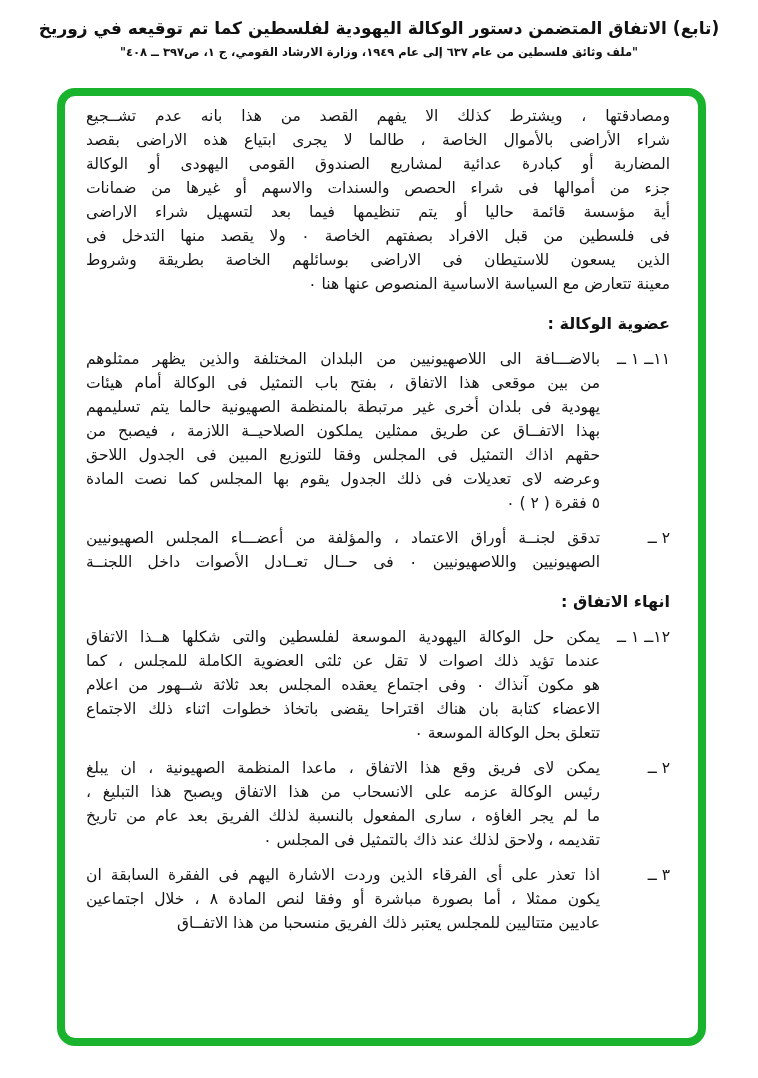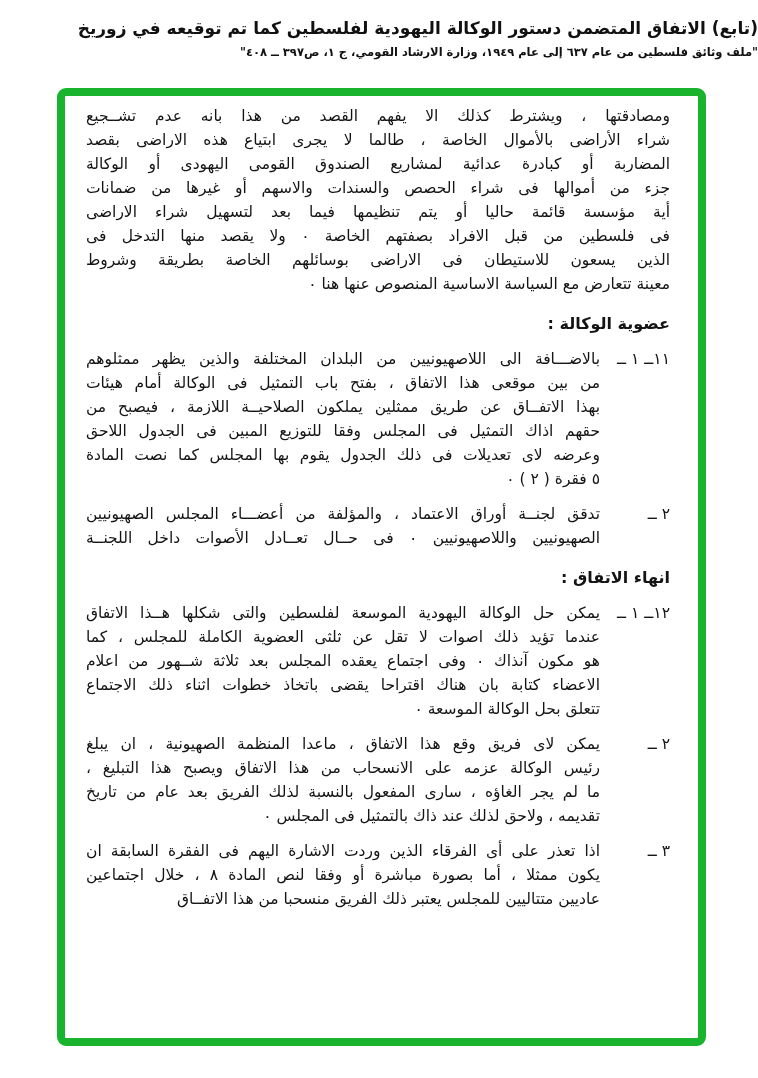--- a/index.html
+++ b/index.html
@@ -1,25 +1,25 @@
 <!DOCTYPE html>
 <html lang="ar"><head>
 <meta charset="utf-8">
 <style>
   html,body{margin:0;padding:0;}
   body{
     width:758px;height:1078px;position:relative;background:#ffffff;
     font-family:"DejaVu Sans",sans-serif;color:#111;overflow:hidden;
   }
-  .header{position:absolute;top:18px;left:0;right:0;direction:rtl;}
+  .header{position:absolute;top:18px;left:0;right:0;text-align:center;direction:rtl;}
   .h-title{font-size:17px;font-weight:700;letter-spacing:0;}
   .h-source{font-size:11.5px;font-weight:700;margin-top:7px;}
   .frame{
     position:absolute;left:57px;top:88px;width:633px;height:942px;
-    border:8px solid #1ab32d;border-radius:9px;background:#fff;
+    border:8px solid #1ab32d;border-radius:18px;background:#fff;
   }
   .doc{
     position:absolute;top:8px;right:28px;width:584px;
     direction:rtl;font-size:15.5px;line-height:24px;color:#141414;
   }
   .para{margin:0;}
   .tline{text-align:justify;text-align-last:justify;height:24px;overflow:visible;}
   .lastline{text-align-last:right;}
   .sect-h{font-weight:700;font-size:16px;margin:16px 0 4px;text-align:right;}
   .item{position:relative;padding-right:70px;margin-top:11px;}
@@ -50,20 +50,21 @@
         <div class="tline lastline">معينة تتعارض مع السياسة الاساسية المنصوص عنها هنا ٠</div>
       </div>
 
     <div class="sect">
       <div class="sect-h">عضوية الوكالة :</div>
       <div class="item">
         <div class="num">١١ــ ١ ــ</div>
         <div class="ibody">
             <div class="tline">بالاضـــافة الى اللاصهيونيين من البلدان المختلفة والذين يظهر ممثلوهم</div>
             <div class="tline">من بين موقعى هذا الاتفاق ، بفتح باب التمثيل فى الوكالة أمام هيئات</div>
+            <div class="tline">يهودية فى بلدان أخرى غير مرتبطة بالمنظمة الصهيونية حالما يتم تسليمهم</div>
             <div class="tline">بهذا الاتفــاق عن طريق ممثلين يملكون الصلاحيــة اللازمة ، فيصبح من</div>
             <div class="tline">حقهم اذاك التمثيل فى المجلس وفقا للتوزيع المبين فى الجدول اللاحق</div>
             <div class="tline">وعرضه لاى تعديلات فى ذلك الجدول يقوم بها المجلس كما نصت المادة</div>
             <div class="tline lastline">٥ فقرة ( ٢ ) ٠</div>
           </div>
       </div>
       <div class="item">
         <div class="num">٢ ــ</div>
         <div class="ibody">
             <div class="tline">تدقق لجنــة أوراق الاعتماد ، والمؤلفة من أعضـــاء المجلس الصهيونيين</div>

